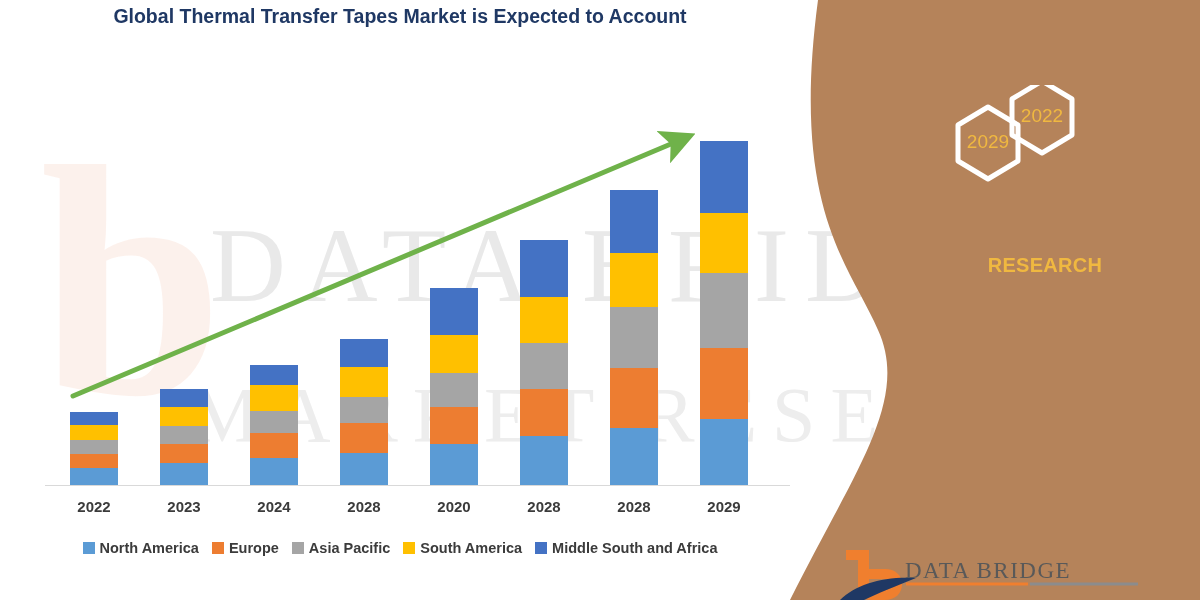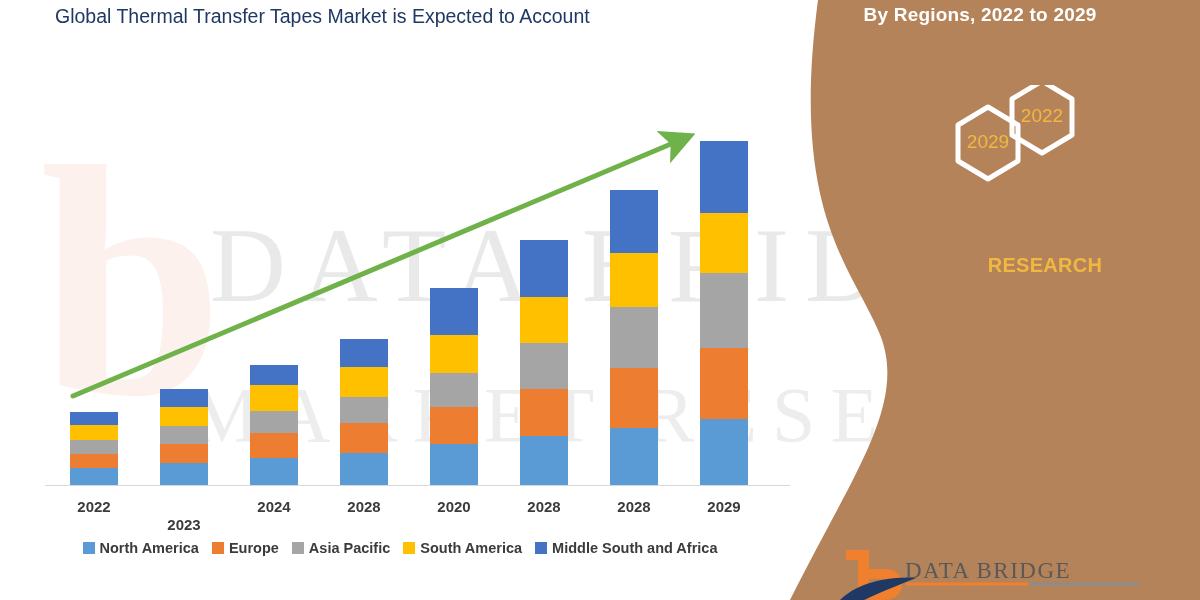--- a/index.html
+++ b/index.html
@@ -39,22 +39,22 @@
   .brand {
     position:absolute; left:880px; top:252px; width:330px;
     text-align:center; color:#f0b840; font-size:20px; font-weight:600;
     line-height:1.35; letter-spacing:.3px;
   }
   .brand .l2 { display:block; }
 
   
   #chart { position:absolute; left:0; top:0; width:800px; height:600px; }
   .chart-title {
-    position:absolute; left:55px; top:2px; width:690px; text-align:left;
-    color:#1f3864; font-size:19.5px; font-weight:400; line-height:1.45;
+    position:absolute; left:55px; top:2px; width:690px; text-align:center;
+    color:#1f3864; font-size:19.5px; font-weight:700; line-height:1.45;
   }
   .chart-title .l2 { display:block; }
 
   .plot { position:absolute; left:0; top:0; width:800px; height:540px; }
   .axis-line {
     position:absolute; left:45px; top:485px; width:745px; height:1px;
     background:#d9d9d9;
   }
   .bar {
     position:absolute; width:48px; bottom:0;
@@ -93,21 +93,20 @@
 <div id="root">
 
   <div class="wm wm-b">b</div>
   <div class="wm wm-row1">DATA BRIDGE</div>
   <div class="wm wm-row2">MARKET RESEARCH</div>
 
   <svg id="brownPanel" viewBox="0 0 440 600" preserveAspectRatio="none">
     <path id="panelPath" d="M 58 0 L 440 0 L 440 600 L 30 600 C 95 470 150 400 118 330 C 90 265 30 210 58 0 Z" fill="#B5835A"></path>
   </svg>
 
-  <div class="panel-title">By Regions, 2022 to 2029</div>
 
   <svg class="hex-wrap" viewBox="0 0 200 140">
     <g fill="none" stroke="#ffffff" stroke-width="5" stroke-linejoin="round">
       <polygon points="38,40 68,22 98,40 98,76 68,94 38,76"></polygon>
     </g>
     <g fill="none" stroke="#ffffff" stroke-width="5" stroke-linejoin="round">
       <polygon points="92,14 122,-4 152,14 152,50 122,68 92,50"></polygon>
     </g>
   </svg>
   <div style="position:absolute;left:920px;top:85px;width:200px;height:140px;pointer-events:none;">
@@ -180,21 +179,21 @@
             <div class="seg" style="background: rgb(68, 114, 196); height: 72.3556px;"></div>
             <div class="seg" style="background: rgb(255, 192, 0); height: 59.6444px;"></div>
             <div class="seg" style="background: rgb(165, 165, 165); height: 75.2889px;"></div>
             <div class="seg" style="background: rgb(237, 125, 49); height: 71.3778px;"></div>
             <div class="seg" style="background: rgb(91, 155, 213); height: 65.5111px;"></div>
           </div>
         </div>
       <div class="axis-line"></div>
       <div id="xlabels">
           <div class="xlabel" style="left: 59px;">2022</div>
-          <div class="xlabel" style="left: 149px; margin-top: 18px;">2023</div>
+          <div class="xlabel" style="left: 149px;">2023</div>
           <div class="xlabel" style="left: 239px;">2024</div>
           <div class="xlabel" style="left: 329px;">2028</div>
           <div class="xlabel" style="left: 419px;">2020</div>
           <div class="xlabel" style="left: 509px;">2028</div>
           <div class="xlabel" style="left: 599px;">2028</div>
           <div class="xlabel" style="left: 689px;">2029</div>
         </div>
 
       <svg id="arrow" viewBox="0 0 800 540">
         <defs>

